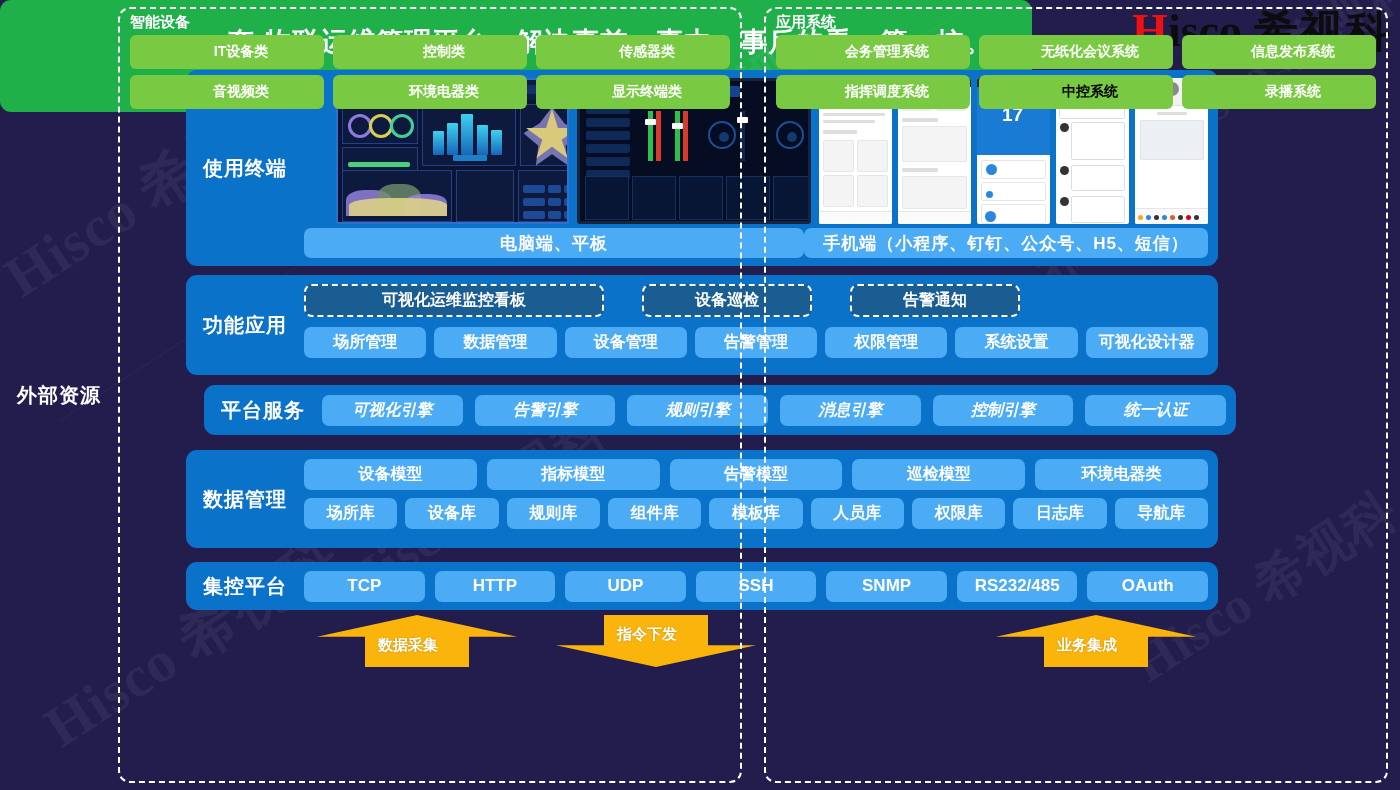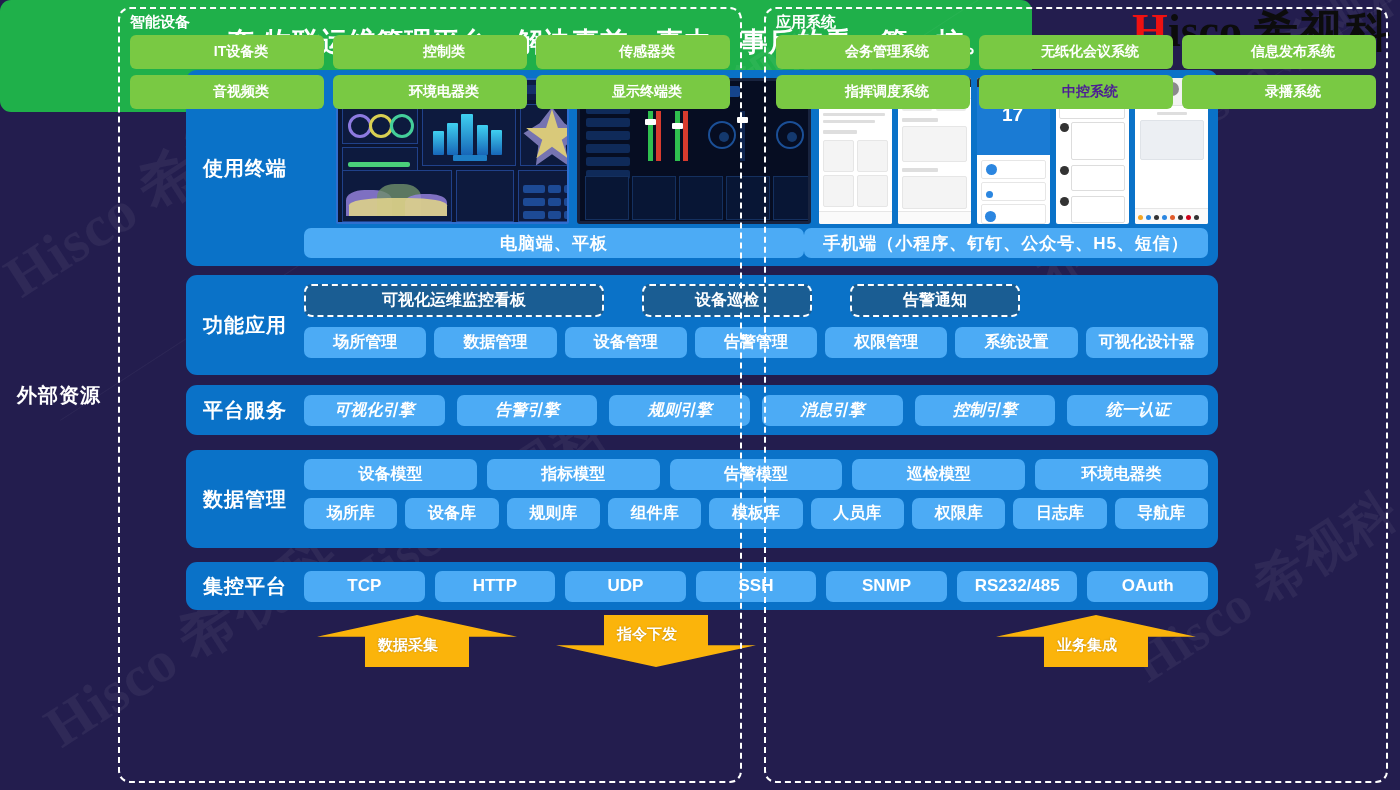--- a/index.html
+++ b/index.html
@@ -135,21 +135,21 @@
   .dashed-row { display: flex; gap: 38px; margin-bottom: 10px; }
   .dashed-btn {
     background: #1a5d93; border: 2px dashed #ffffff; border-radius: 8px;
     height: 33px; display: flex; align-items: center; justify-content: center;
     color: #ffffff; font-size: 16px; font-weight: bold; white-space: nowrap;
   }
   .apps-sub { display: flex; gap: 8px; }
   .apps-sub .btn { flex: 1 1 0; height: 31px; }
 
   
-  #panel-plat { left: 186px; top: 385px; width: 1032px; height: 50px; }
+  #panel-plat { left: 204px; top: 385px; width: 1032px; height: 50px; }
   .plat-body { display: flex; gap: 12px; flex: 1; padding-right: 10px; }
   .plat-body .btn { flex: 1 1 0; height: 31px; font-style: italic; }
 
   
   #panel-data { left: 186px; top: 450px; width: 1032px; height: 98px; }
   .data-body { position: absolute; left: 118px; right: 10px; top: 9px; bottom: 9px; }
   .data-row1 { display: flex; gap: 10px; margin-bottom: 8px; }
   .data-row1 .btn { flex: 1 1 0; height: 31px; }
   .data-row2 { display: flex; gap: 8px; }
   .data-row2 .btn { flex: 1 1 0; height: 31px; }
@@ -187,21 +187,21 @@
     padding: 4px 10px 6px 10px; position: relative;
   }
   .ext-title { color: #ffffff; font-size: 15px; font-weight: bold; margin-bottom: 3px; }
   .ext-grid { display: flex; flex-direction: column; gap: 6px; }
   .ext-row { display: flex; gap: 9px; }
   .ext-btn {
     flex: 1 1 0; background: #79c943; color: #ffffff; border-radius: 6px;
     height: 34px; display: flex; align-items: center; justify-content: center;
     font-size: 14px; font-weight: bold; white-space: nowrap; padding-left: 28px;
   }
-  .ext-btn.hl { color: #4c1d95; }
+  .ext-btn.hl { color: #000000; }
 </style>
 </head>
 <body>
 
 <div id="stage">
 
   <div class="wm" style="left:-10px; top:250px; font-size:58px;">Hisco 希视科</div>
   <div class="wm" style="left:30px; top:700px; font-size:58px;">Hisco 希视科</div>
   <div class="wm" style="left:560px; top:170px; font-size:52px;">Hisco 希视科</div>
   <div class="wm" style="left:330px; top:560px; font-size:52px;">Hisco 希视科</div>

